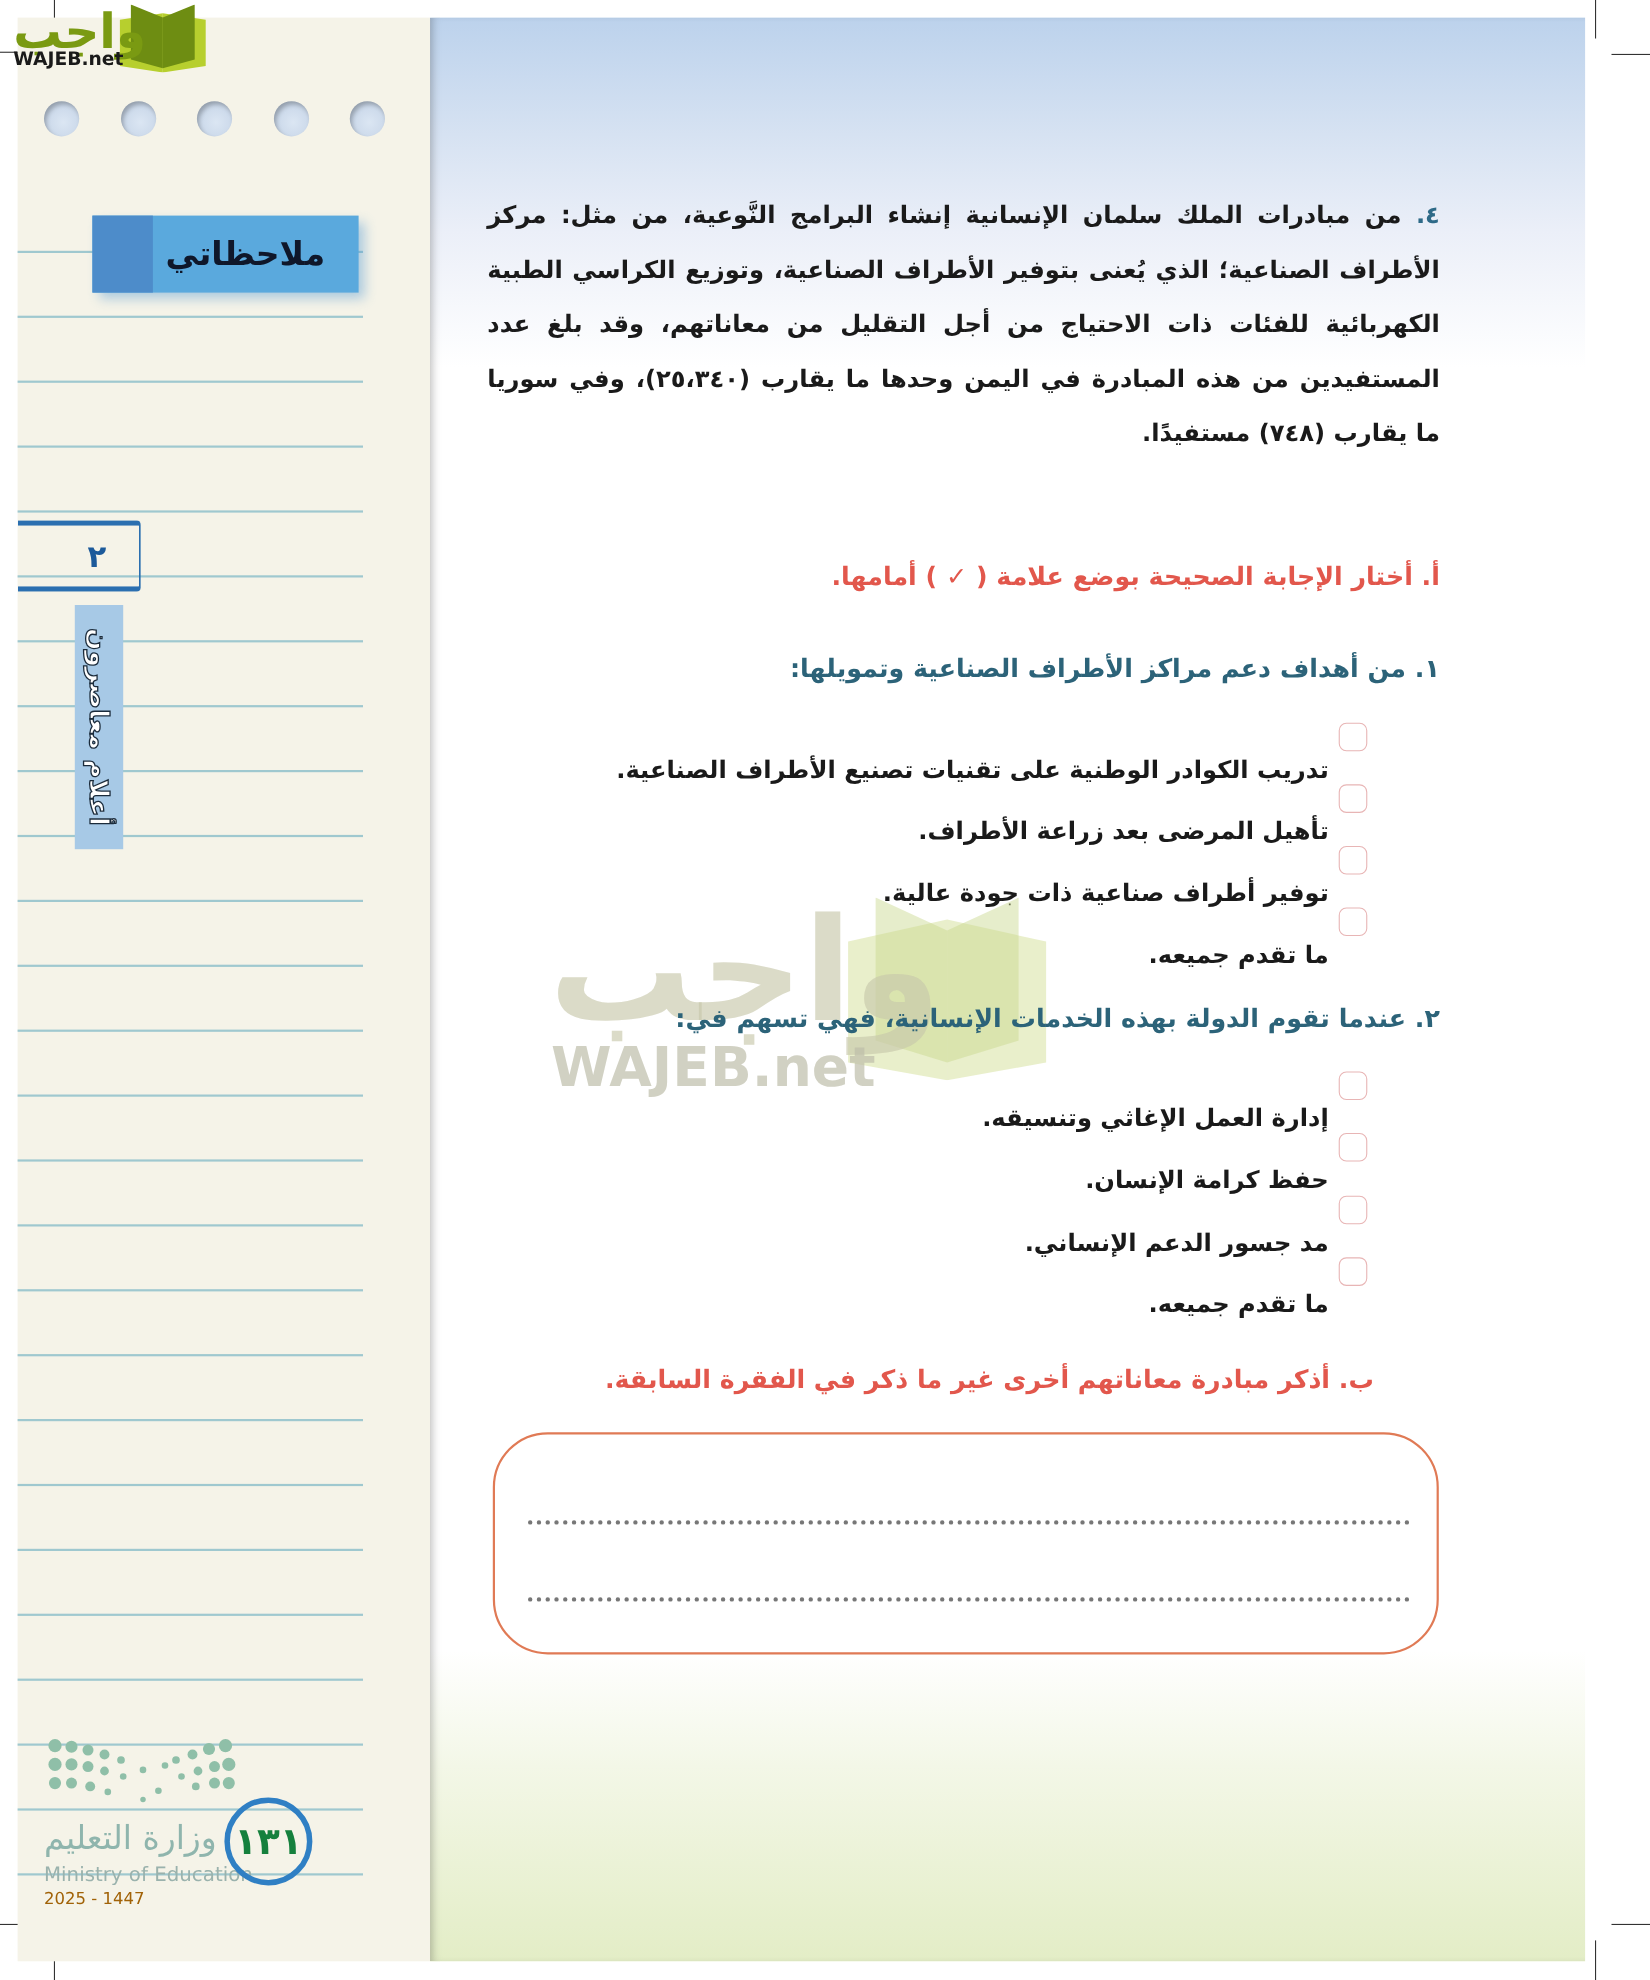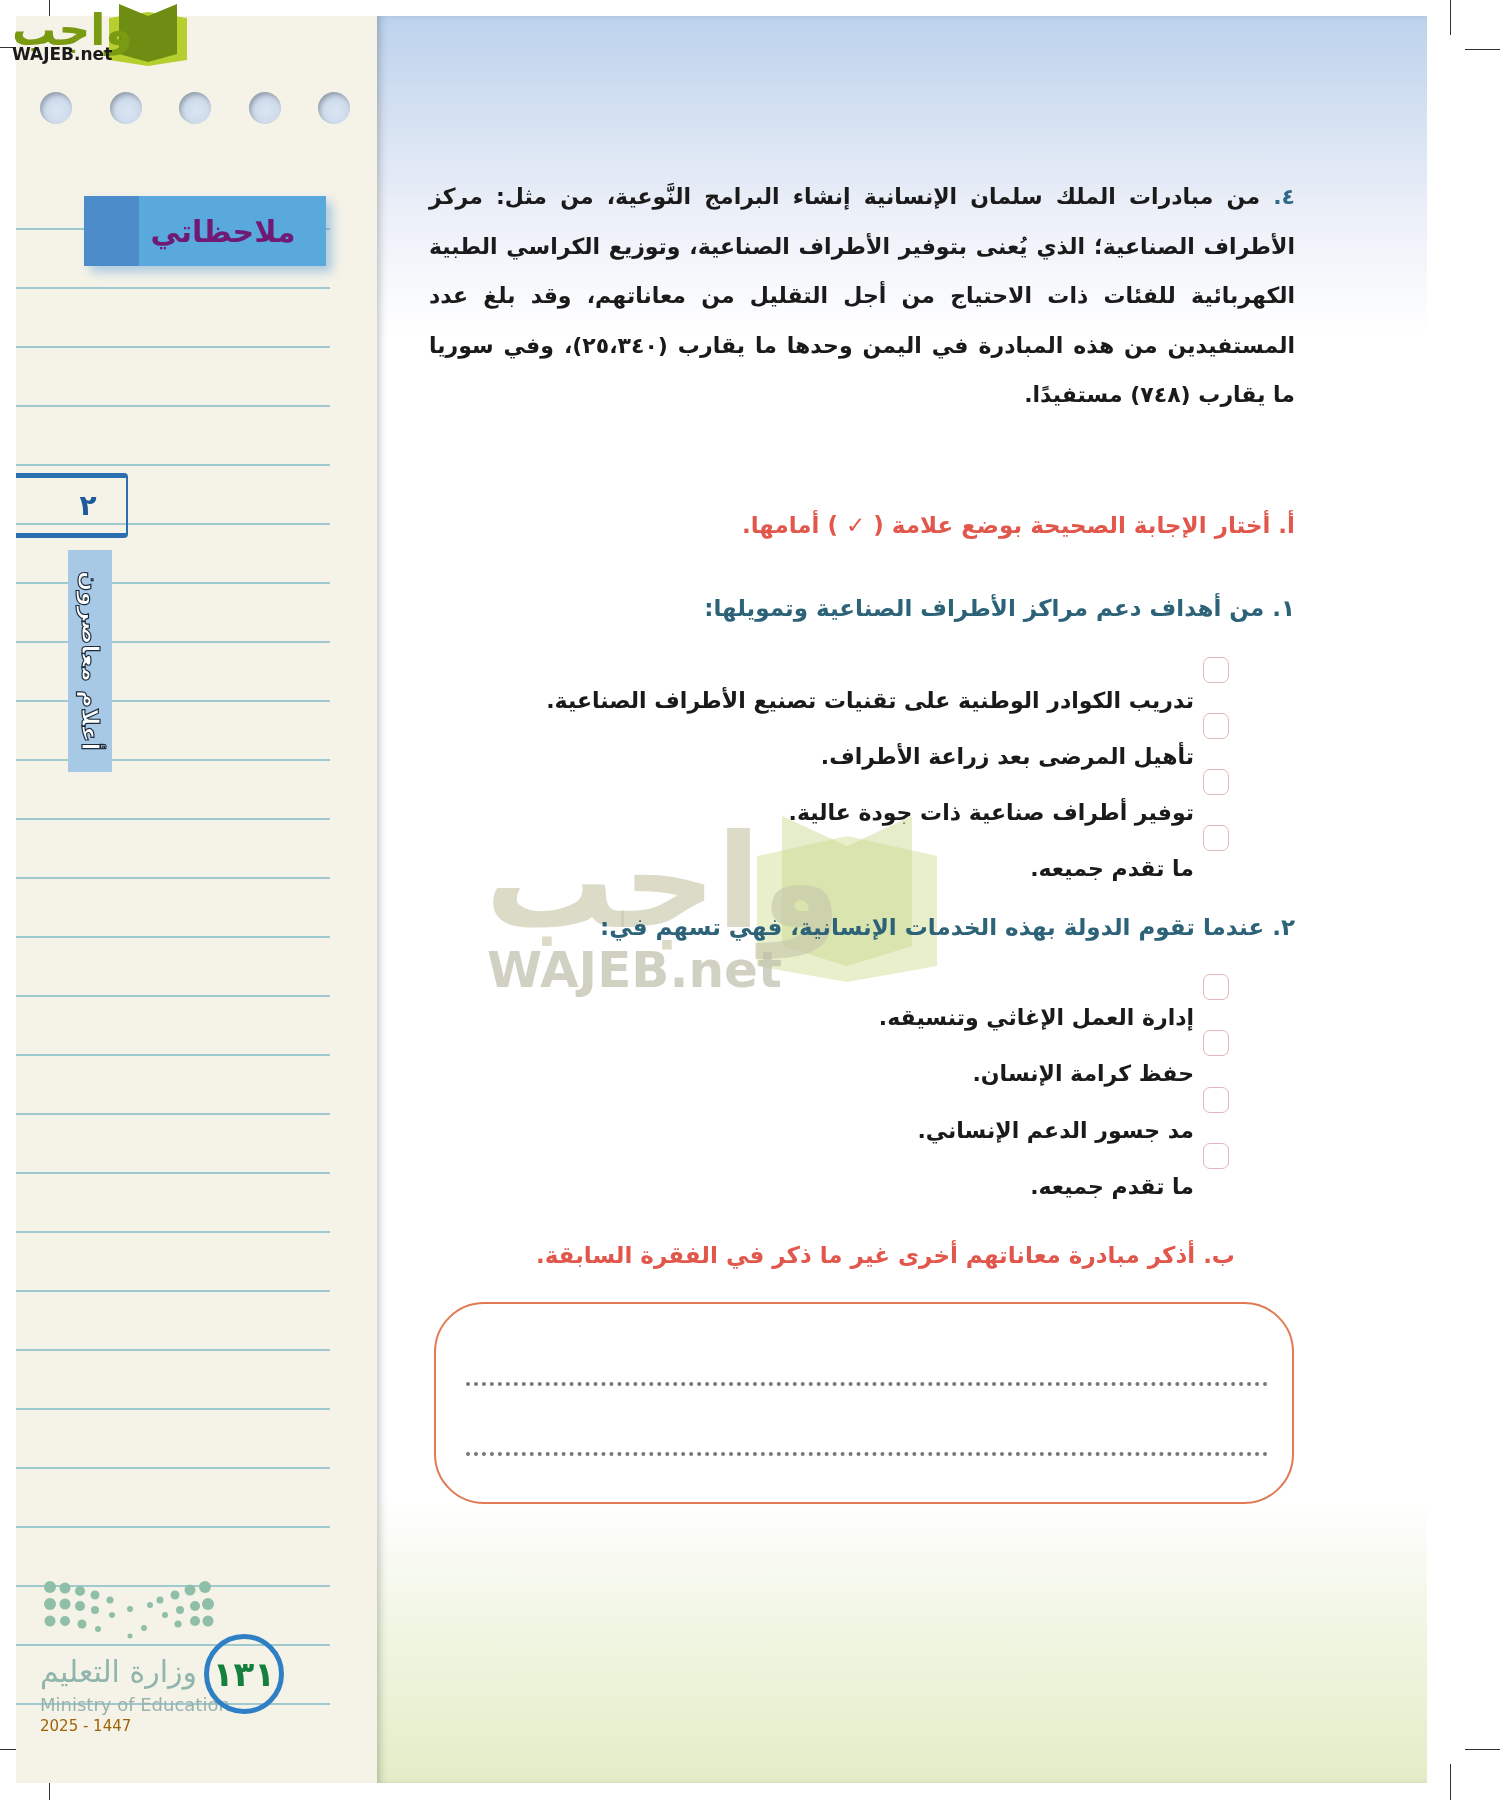--- a/index.html
+++ b/index.html
@@ -12,41 +12,41 @@
   
   .notebook { position:absolute; left:16px; top:16px; width:384px; height:1767px; background:#f5f3e8; }
   .nb-line { position:absolute; left:0; width:314px; height:2px; background:#9fc8cf; }
   .hole { position:absolute; width:32px; height:32px; border-radius:50%;
           background: radial-gradient(circle at 55% 60%, #dbe6f3 0%, #c8d6e8 70%, #aebfd3 100%);
           box-shadow: inset 2px 3px 4px rgba(0,0,0,0.25); }
   .notes-tab { position:absolute; left:68px; top:180px; width:242px; height:70px;
                background:#5aa9dd; box-shadow: 6px 6px 10px rgba(80,150,210,0.45);
                display:flex; align-items:center; justify-content:center; direction:rtl; }
   .notes-tab .dark { position:absolute; left:0; top:0; width:55px; height:100%; background:#4d8cca; }
-  .notes-tab span { position:relative; color:#701a75; font-weight:bold; font-size:30px; left:18px; }
+  .notes-tab span { position:relative; color:#0f172a; font-weight:bold; font-size:30px; left:18px; }
   .unit-box { position:absolute; left:0; top:457px; width:110px; height:55px;
               border-top:5px solid #2b6fb0; border-bottom:5px solid #2b6fb0; border-right:2px solid #2b6fb0;
               border-radius:0 4px 4px 0; display:flex; align-items:center; justify-content:center; }
   .unit-box span { color:#1c5a9a; font-weight:bold; font-size:28px; margin-left:34px; }
   .ribbon { position:absolute; left:52px; top:534px; width:44px; height:222px; background:#a7c9e6;
             display:flex; align-items:center; justify-content:center; }
   .ribbon span { writing-mode:vertical-rl; color:#fff; font-weight:bold; font-size:24px;
                  -webkit-text-stroke:1.2px #1b2b3b; letter-spacing:1px; }
 
   
   .moe-dots { position:absolute; left:24px; top:1563px; width:180px; height:60px; }
   .moe-ar { position:absolute; left:24px; top:1638px; font-size:30px; color:#8fb5ad; direction:rtl; }
   .moe-en { position:absolute; left:24px; top:1678px; font-size:18px; color:#9ab2ad; }
   .moe-yr { position:absolute; left:24px; top:1701px; font-size:15px; color:#a16207; }
   .page-num { position:absolute; left:188px; top:1618px; width:70px; height:70px; border:5px solid #2f7fc4;
               border-radius:50%; display:flex; align-items:center; justify-content:center; }
   .page-num span { font-size:34px; color:#15803d; font-weight:bold; }
 
   
-  .main { position:absolute; left:377px; top:16px; width:1050px; height:1767px;
+  .main { position:absolute; left:391px; top:16px; width:1050px; height:1767px;
           background: linear-gradient(to bottom, #bcd2ec 0%, #d6e2f2 6%, #ebeff8 11%, #ffffff 18%, #ffffff 84%, #f3f7e7 90%, #e3edc6 100%);
           box-shadow: inset 6px 0 8px -4px rgba(0,0,0,0.25); }
   .txt { position:absolute; direction:rtl; text-align:right; white-space:nowrap; }
   .para { right:132px; width:866px; font-size:22px; font-weight:bold; color:#1a1a1a; line-height:49.6px;
           top:156px; white-space:normal; text-align:justify; text-align-last:right; }
   .para .num { color:#2e6a88; }
   .instr { color:#e2574c; font-weight:bold; font-size:23px; }
   .qtitle { color:#2c6379; font-weight:bold; font-size:23px; }
   .opt { color:#1a1a1a; font-weight:bold; font-size:22px;margin-top:36px; }
   .cb { position:absolute; width:24px; height:24px; border:1.5px solid #e8b5b5; border-radius:7px; background:#fff; }

